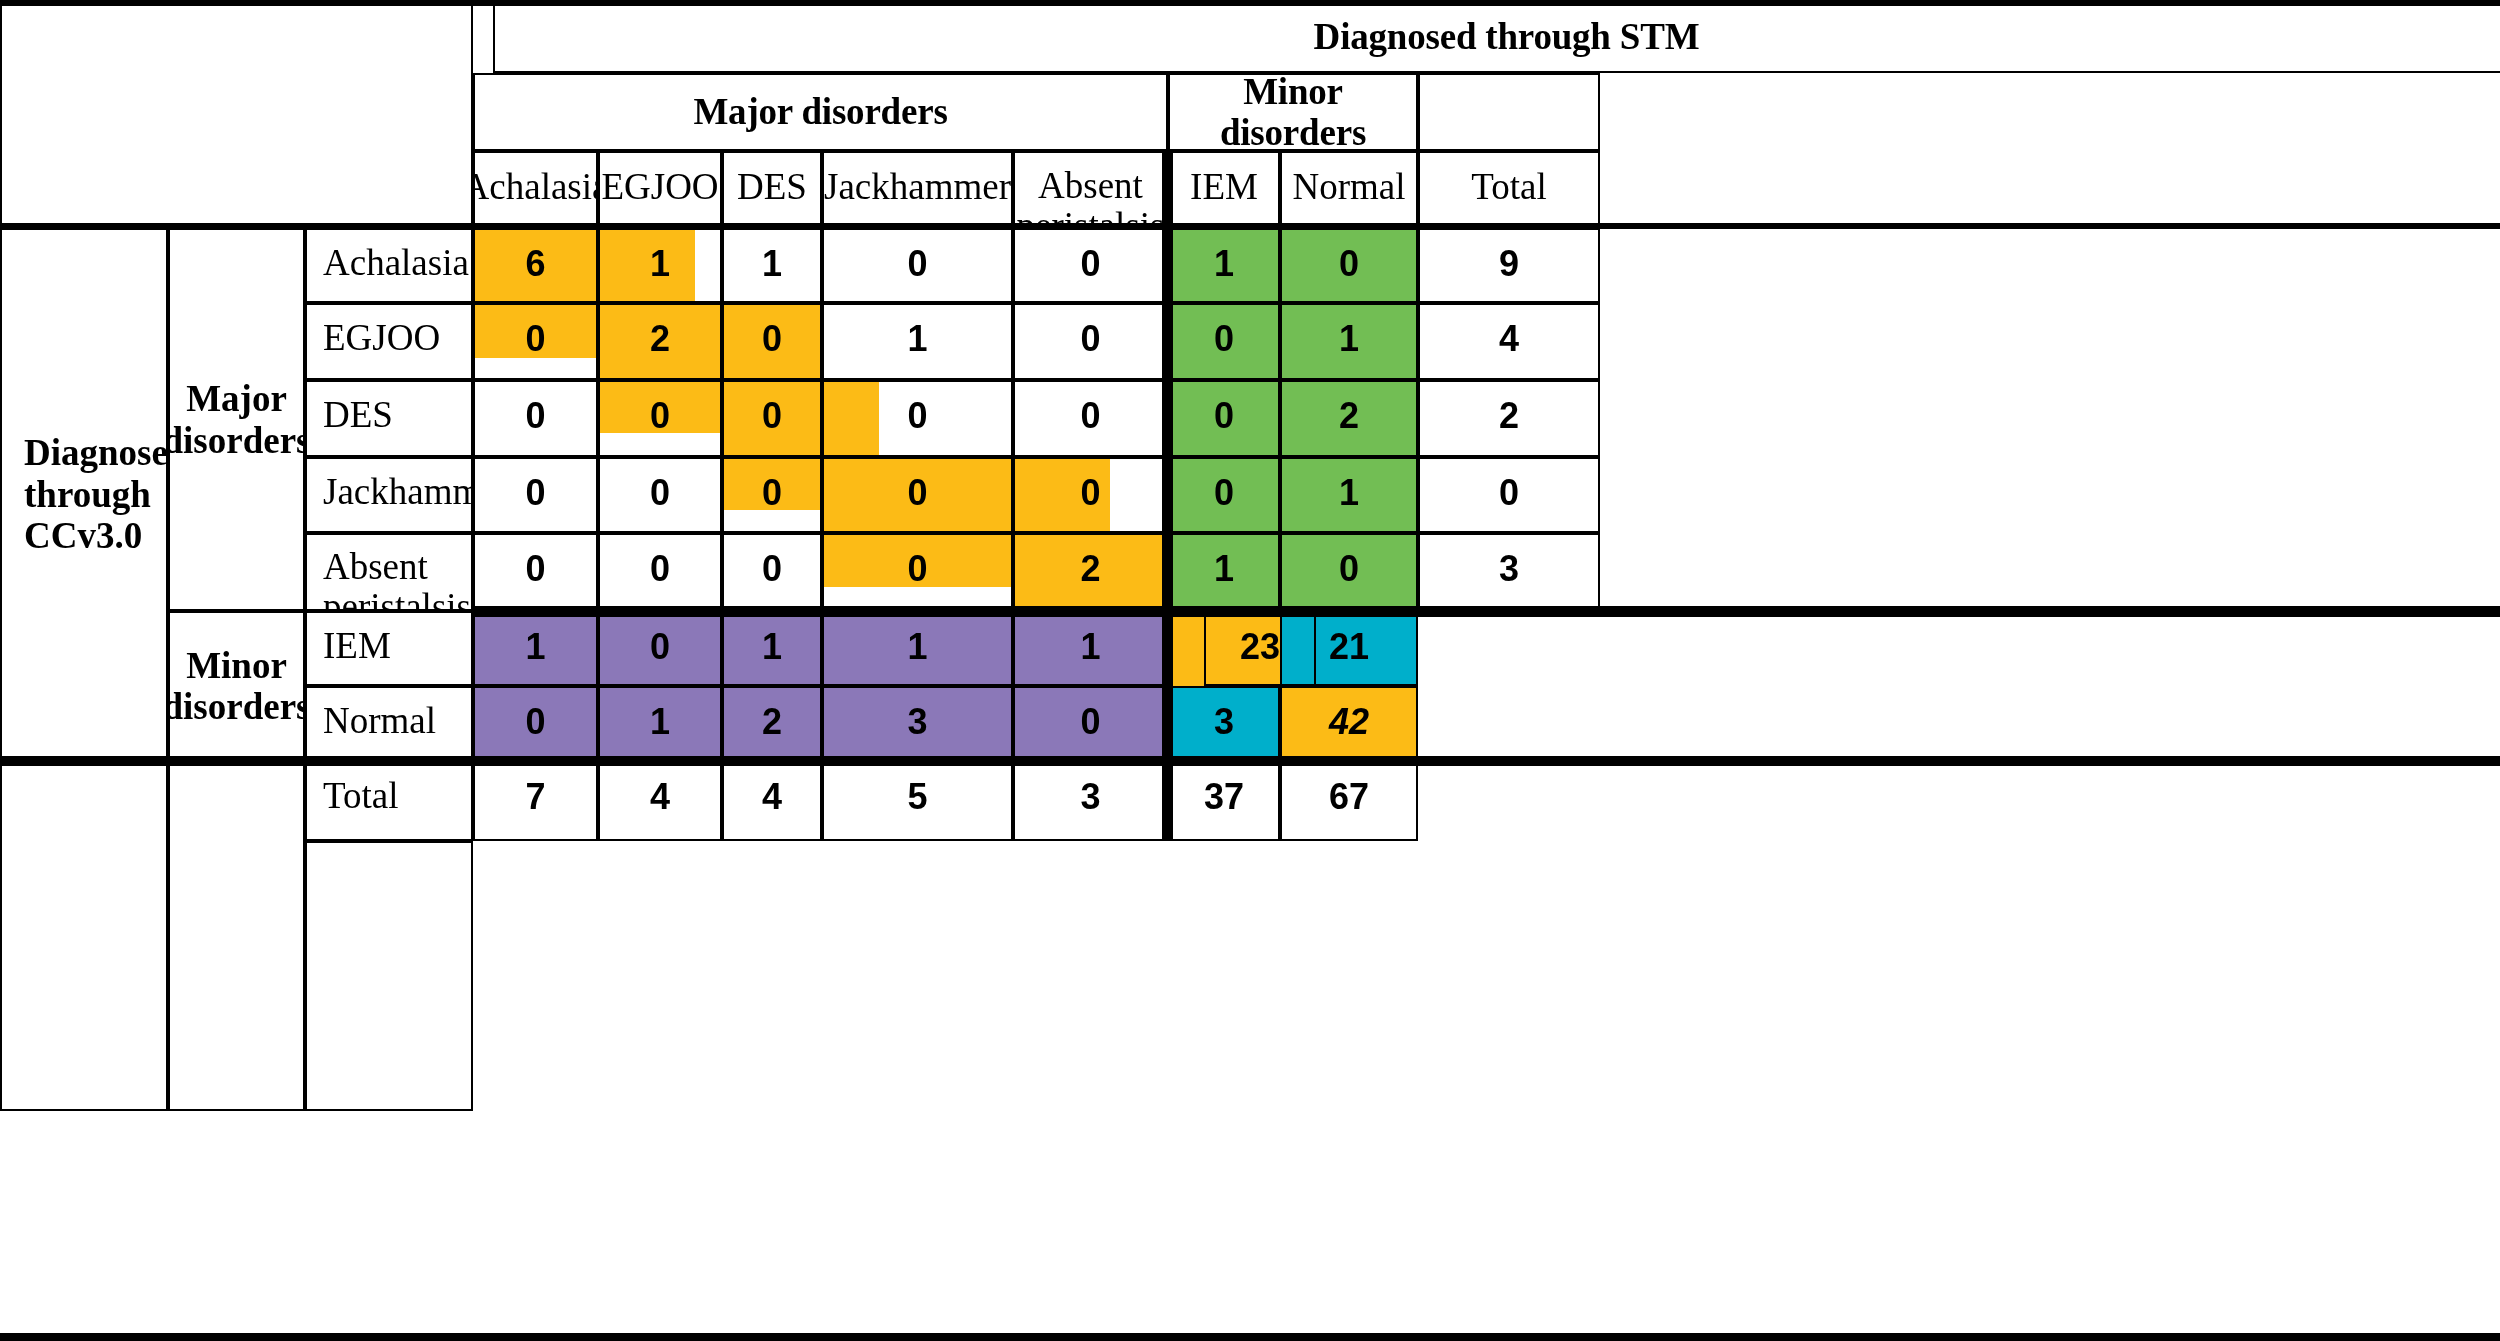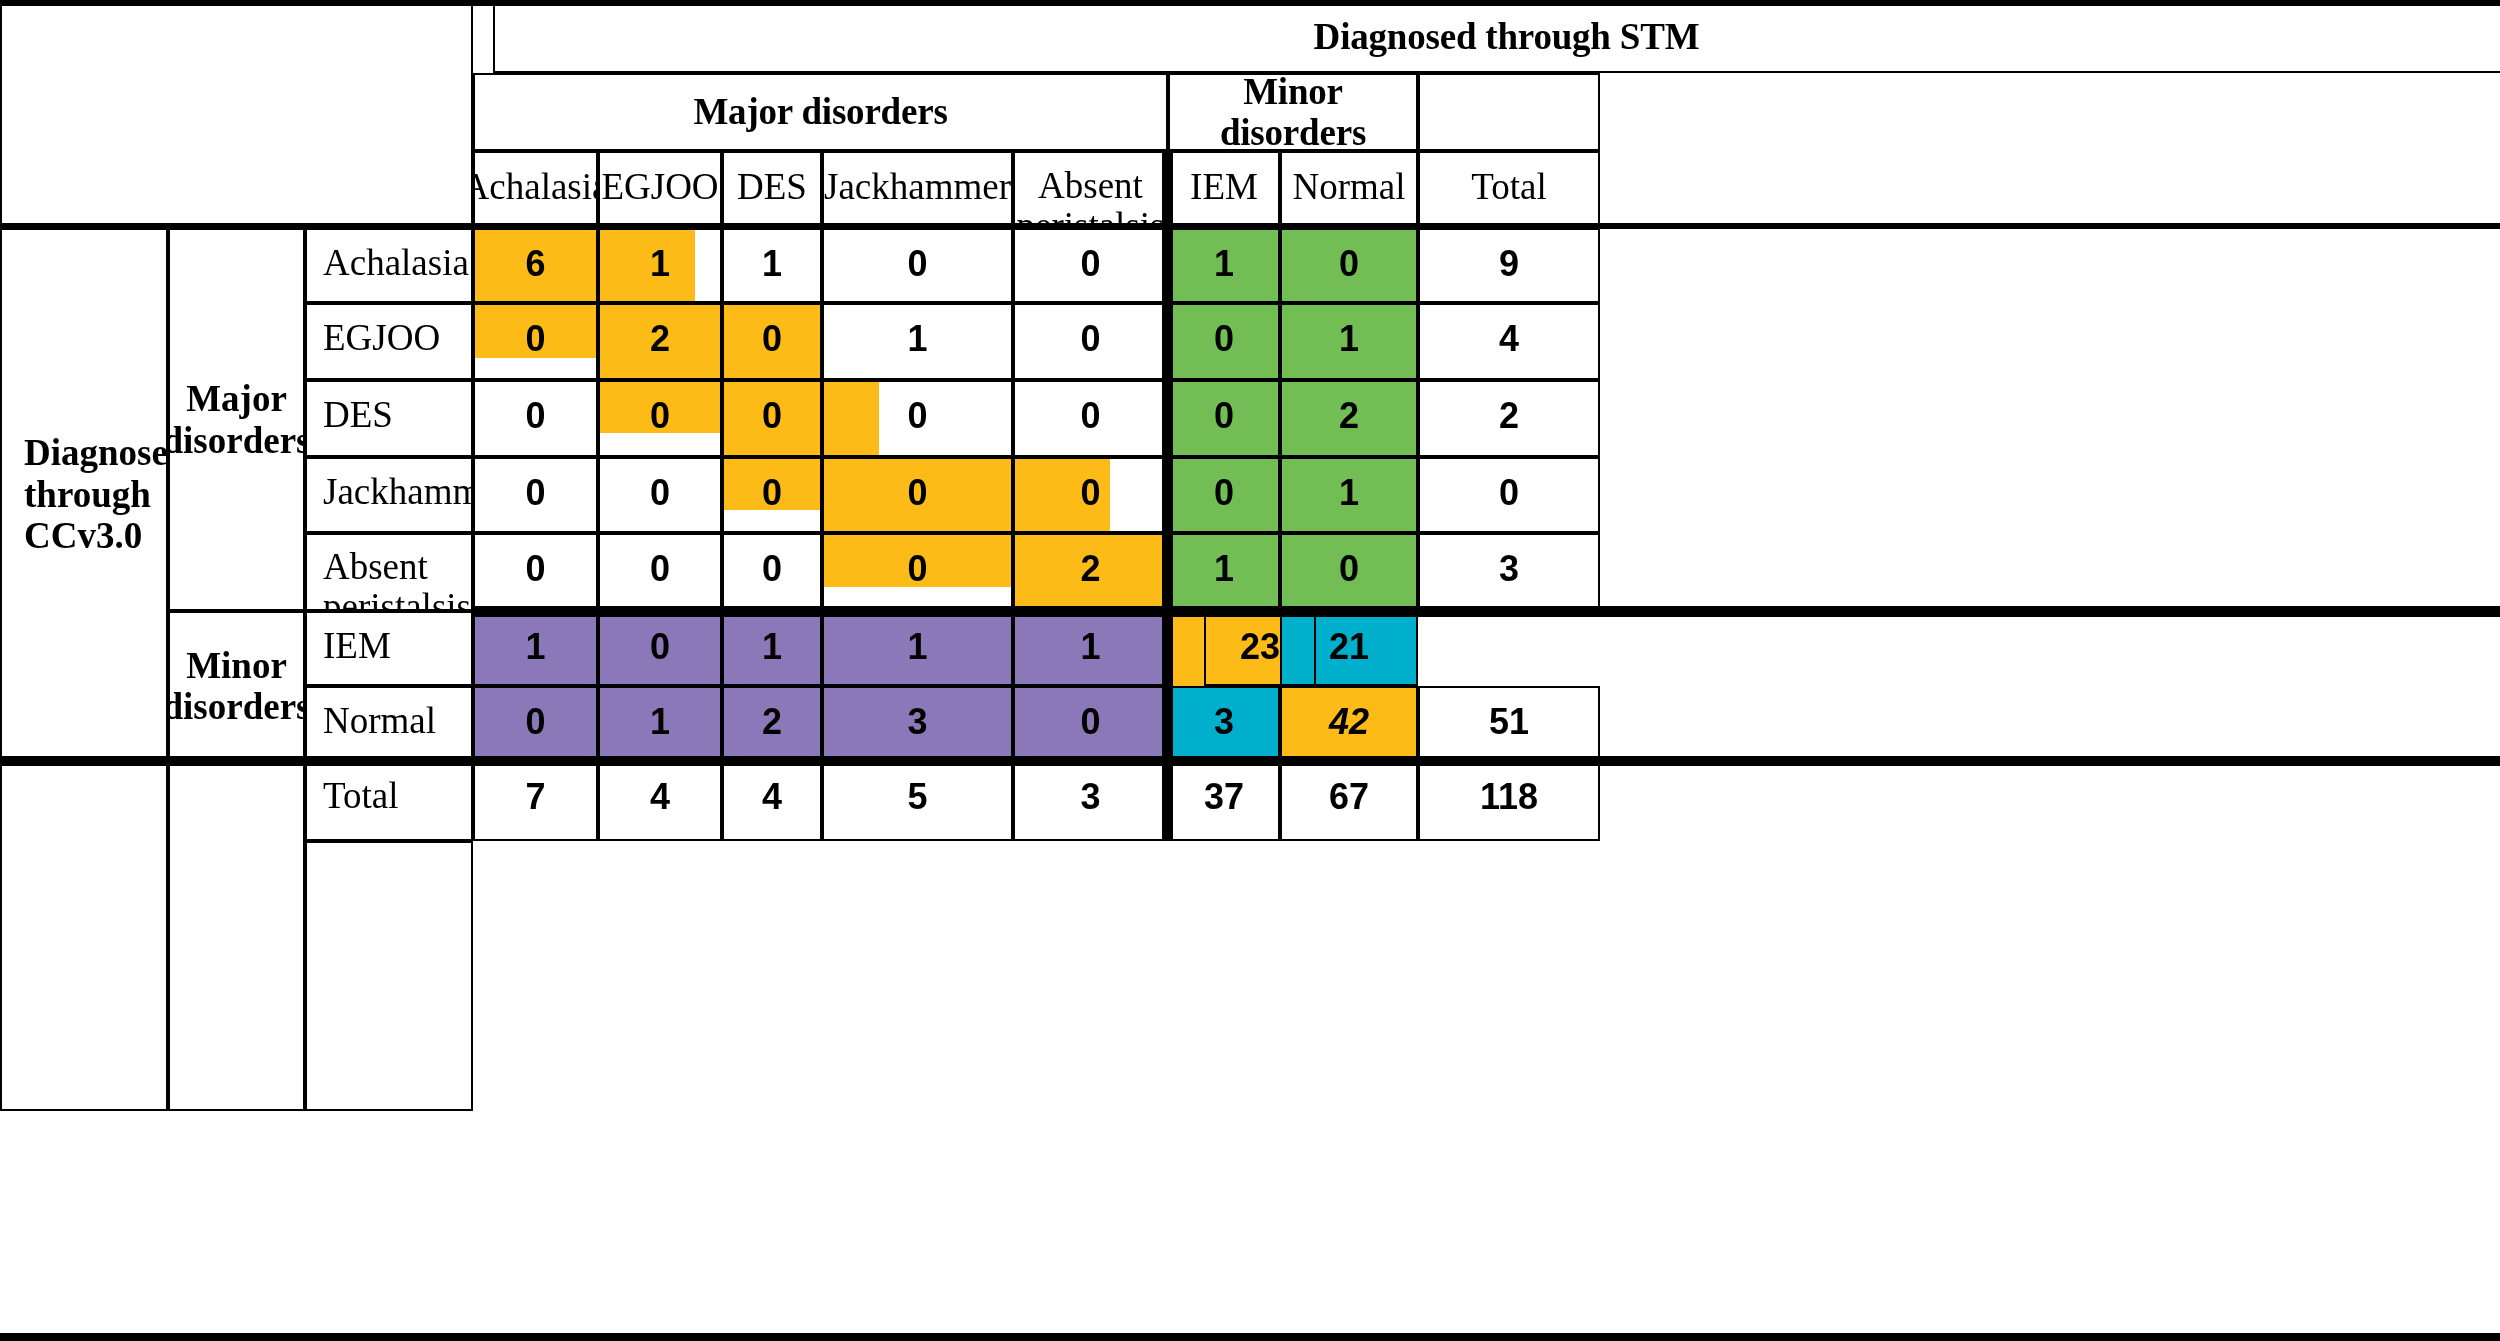--- a/index.html
+++ b/index.html
@@ -214,30 +214,28 @@
   <div class="cell num transparent-cell" style="left:1204px; top:611px; width:112px; height:75px;">23</div>
   <div class="cell num transparent-cell" style="left:1280px; top:611px; width:138px; height:75px;">21</div>
 
   <div class="cell num transparent-cell" style="left:473px;  top:686px; width:125px; height:75px;">0</div>
   <div class="cell num transparent-cell" style="left:598px;  top:686px; width:124px; height:75px;">1</div>
   <div class="cell num transparent-cell" style="left:722px;  top:686px; width:100px; height:75px;">2</div>
   <div class="cell num transparent-cell" style="left:822px;  top:686px; width:191px; height:75px;">3</div>
   <div class="cell num transparent-cell" style="left:1013px; top:686px; width:155px; height:75px;">0</div>
   <div class="cell num transparent-cell" style="left:1168px; top:686px; width:112px; height:75px;">3</div>
   <div class="cell num transparent-cell" style="left:1280px; top:686px; width:138px; height:75px;font-style:italic;">42</div>
-  <div class="cell num-total" style="left:1418px; top:686px; width:182px; height:75px;">51</div>
 
   <div class="cell num" style="left:473px;  top:761px; width:125px; height:80px;">7</div>
   <div class="cell num" style="left:598px;  top:761px; width:124px; height:80px;">4</div>
   <div class="cell num" style="left:722px;  top:761px; width:100px; height:80px;">4</div>
   <div class="cell num" style="left:822px;  top:761px; width:191px; height:80px;">5</div>
   <div class="cell num" style="left:1013px; top:761px; width:155px; height:80px;">3</div>
   <div class="cell num" style="left:1168px; top:761px; width:112px; height:80px;">37</div>
   <div class="cell num" style="left:1280px; top:761px; width:138px; height:80px;">67</div>
-  <div class="cell num" style="left:1418px; top:761px; width:182px; height:80px;">118</div>
 
   <div class="rule" style="left:1162px; top:151px; width:11px; height:690px;"></div>
 
   <div class="rule" style="left:473px; top:606px; width:2027px; height:11px;"></div>
 
   <div class="rule" style="left:0px; top:756px; width:2500px; height:10px;"></div>
 
   <div class="rule" style="left:0px; top:0px; width:2500px; height:6px;"></div>
 
   <div class="rule" style="left:0px; top:223px; width:2500px; height:6px;"></div>

